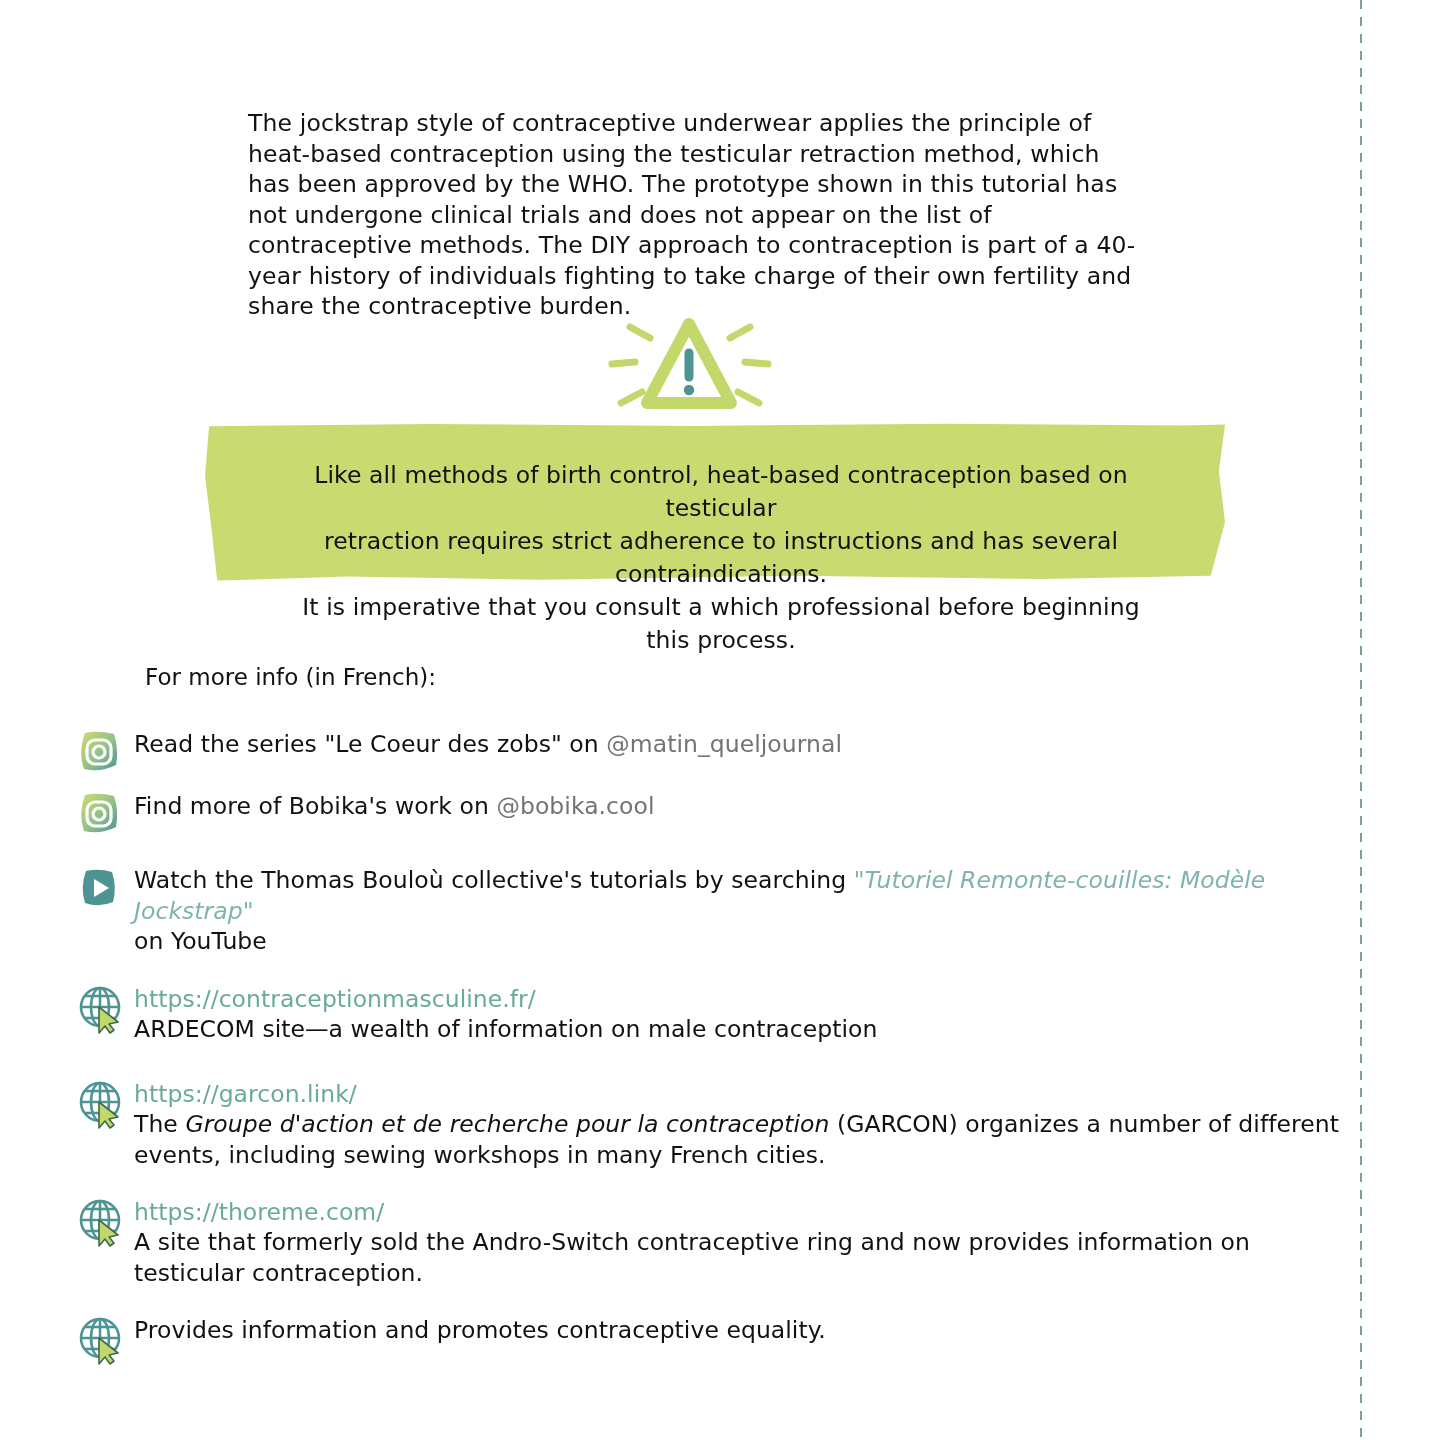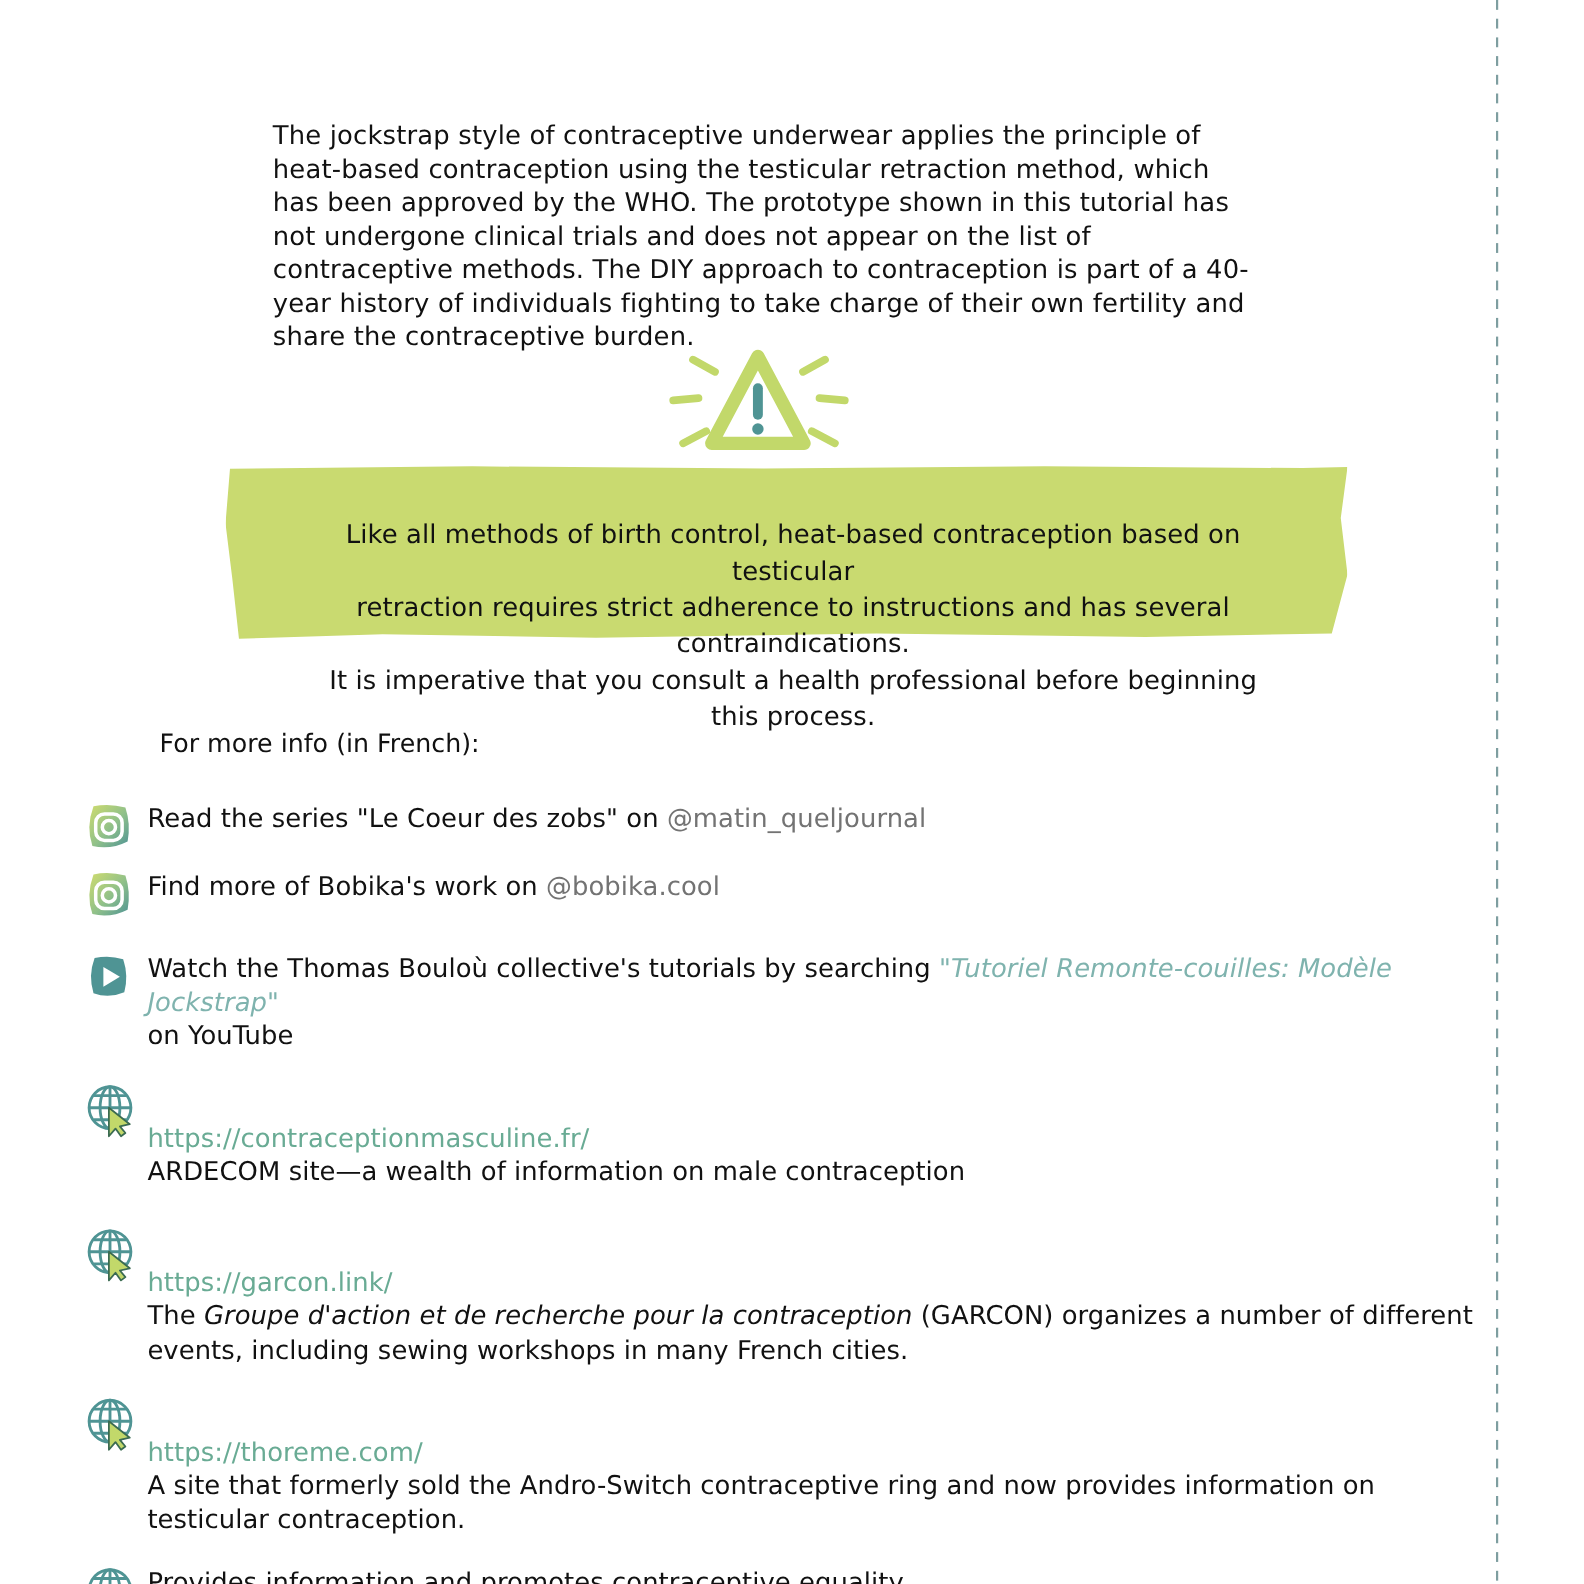--- a/index.html
+++ b/index.html
@@ -72,21 +72,21 @@
     background: #c9da70;
     clip-path: polygon(
       0.4% 2.0%, 22% 0.6%, 48% 1.8%, 73% 0.5%, 96% 1.6%, 100% 1.0%,
       99.4% 30%, 100% 62%, 98.6% 95.5%, 82% 97.5%, 58% 95.5%,
       33% 98.0%, 14% 96.0%, 1.2% 98.5%, 0.6% 64%, 0% 33%
     );
   }
   .callout-text {
     position: absolute;
     left: 0;
-    top: 11px;
+    top: 0;
     width: 100%;
     padding: 36px 60px 0 72px;
     font-size: 23.5px;
     line-height: 33px;
     color: #111111;
     text-align: center;
     letter-spacing: 0.1px;
   }
   .callout-text .l1 { display: block; }
   .callout-text .l2 { display: block; }
@@ -130,21 +130,21 @@
   .row-text {
     flex: 1 1 auto;
     font-size: 23.5px;
     line-height: 30.5px;
     color: #111111;
     padding-top: 1px;
     letter-spacing: 0.05px;
   }
 
   .handle   { color: #737373; }
-  .url      { color: #69ab94; display: block; line-height: 30px; margin-top: 36px; }
+  .url      { color: #69ab94; display: block; line-height: 30px; }
   .quote    { color: #7fb3ae; font-style: italic; }
   .ital     { font-style: italic; text-align: center; }
 
   .gap-sm { height: 14px; }
   .gap-md { height: 26px; }
   .gap-lg { height: 34px; }
 </style>
 </head>
 <body>
 
@@ -171,21 +171,21 @@
       <path d="M94 47 L94 71" stroke="#4f9494" stroke-width="9" stroke-linecap="round"></path>
       <circle cx="94" cy="84" r="5.2" fill="#4f9494"></circle>
     </svg>
   </div>
 
   <div class="callout">
     <div class="callout-bg"></div>
     <div class="callout-text">
       <span class="l1">Like all methods of birth control, heat-based contraception based on testicular</span>
       <span class="l2">retraction requires strict adherence to instructions and has several contraindications.</span>
-      <span class="l3">It is imperative that you consult a health professional before beginning this process.</span>
+      <span class="l3">It is imperative that you consult a which professional before beginning this process.</span>
     </div>
   </div>
 
   <div class="more-info">For more info (in French):</div>
 
   <div class="links">
 
     <div class="link-row">
       <div class="row-icon">
         <svg width="48" height="48" viewBox="0 0 48 48" xmlns="http://www.w3.org/2000/svg">

